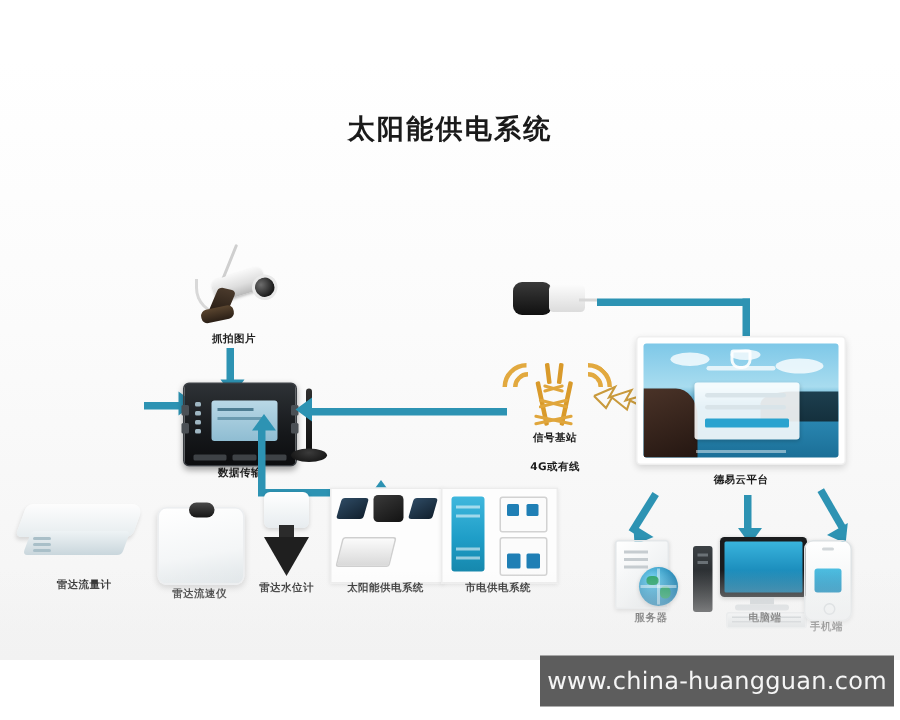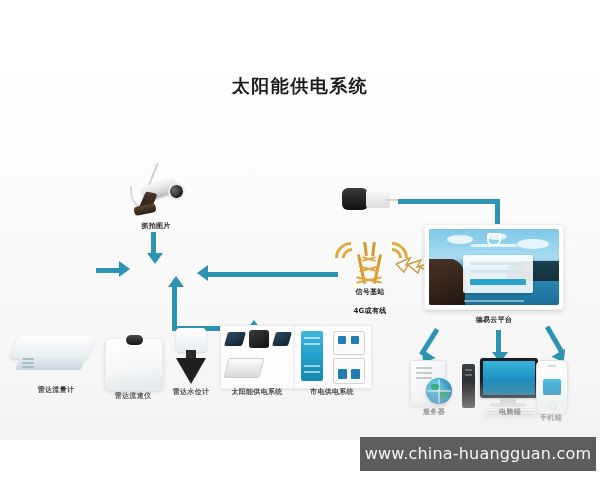--- a/index.html
+++ b/index.html
@@ -335,20 +335,39 @@
       <div class="ar ar-v" style="left:151px;top:192px;height:22px"></div>
       <div class="head head-d" style="left:147px;top:213px"></div>
     </div>
 
 
     <div class="node">
       <div class="ar ar-h" style="left:96px;top:228px;width:24px"></div>
       <div class="head head-r" style="left:119px;top:221px"></div>
     </div>
 
+    <div class="node" style="left:122px;top:215px;width:100px;height:62px">
+      <div class="rtu">
+        <div class="rtu-screen"></div>
+        <div class="rtu-led" style="top:12px"></div>
+        <div class="rtu-led" style="top:18px"></div>
+        <div class="rtu-led" style="top:24px"></div>
+        <div class="rtu-led" style="top:30px"></div>
+        <div class="rtu-side" style="left:-2px;top:14px"></div>
+        <div class="rtu-side" style="left:-2px;top:26px"></div>
+        <div class="rtu-side" style="right:-2px;top:14px"></div>
+        <div class="rtu-side" style="right:-2px;top:26px"></div>
+        <div class="rtu-port" style="left:6px;width:22px"></div>
+        <div class="rtu-port" style="left:32px;width:16px"></div>
+        <div class="rtu-port" style="left:52px;width:16px"></div>
+      </div>
+      <div class="ant-rod"></div>
+      <div class="ant-base"></div>
+      <div class="cap" style="top:56px;left:38px">数据传输</div>
+    </div>
 
     <div class="node">
       <div class="ar ar-h" style="left:208px;top:232px;width:130px"></div>
       <div class="head head-l" style="left:197px;top:225px"></div>
     </div>
 
     <div class="node">
       <div class="ar ar-v" style="left:250px;top:290px;height:26px"></div>
       <div class="head head-u" style="left:246px;top:280px"></div>
       <div class="ar ar-h" style="left:172px;top:286px;width:82px"></div>

